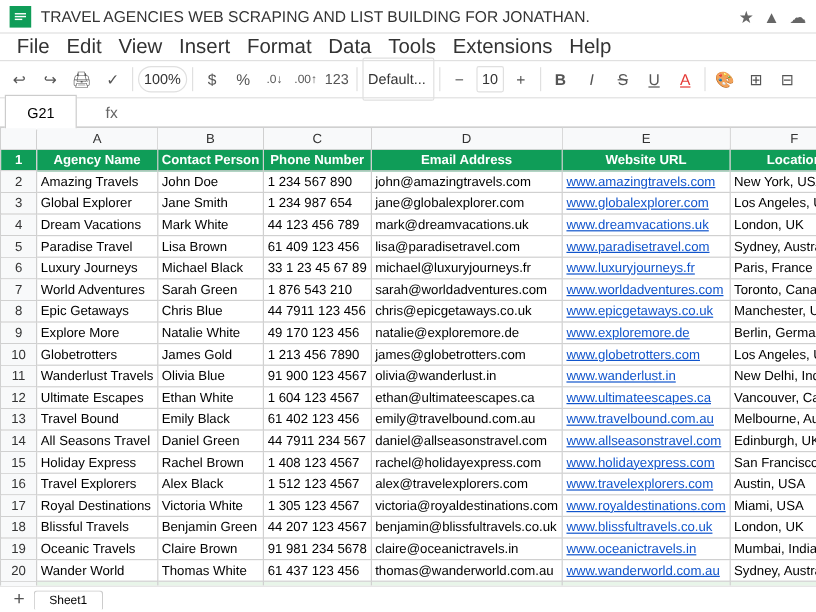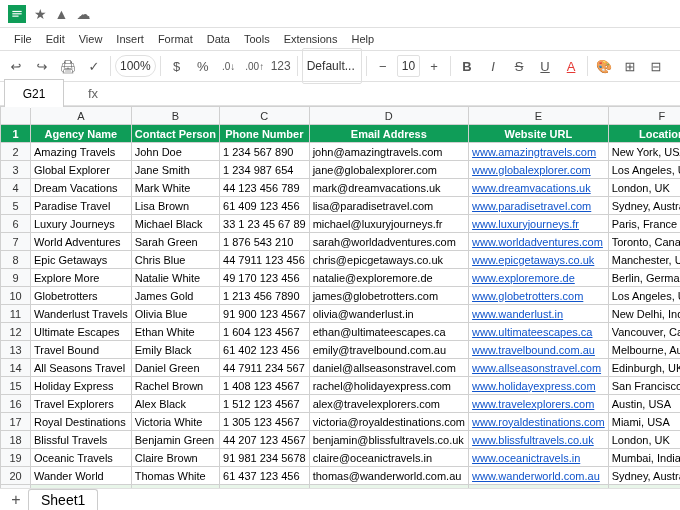--- a/index.html
+++ b/index.html
@@ -12,21 +12,21 @@
     }
     #title-bar .sheet-icon { width: 18px; height: 18px; background: #0f9d58; display: flex; align-items: center; justify-content: center; margin-right: 8px; }
     #title-bar .sheet-icon svg { width: 14px; height: 14px; }
     #title-bar .title-text { font-size: 13px; color: #333; flex: 1; white-space: nowrap; overflow: hidden; text-overflow: ellipsis; }
     #title-bar .title-icons { display: flex; gap: 8px; align-items: center; }
     #title-bar .title-icons span { font-size: 14px; color: #666; cursor: pointer; }
 
     
     #menu-bar {
       display: flex; align-items: center; height: 22px; padding: 0 8px;
-      font-size: 11px; color: #333; gap: 2px;
+      font-size: 17px; color: #333; gap: 2px;
     }
     #menu-bar span { padding: 2px 6px; cursor: pointer; border-radius: 3px; }
 
     
     #toolbar {
       display: flex; align-items: center; height: 32px; padding: 0 4px;
       border-top: 1px solid #e0e0e0; border-bottom: 1px solid #e0e0e0;
       gap: 2px; background: #fff;
     }
     .tb-btn { width: 24px; height: 24px; display: flex; align-items: center; justify-content: center; cursor: pointer; border-radius: 3px; color: #555; font-size: 13px; }
@@ -57,21 +57,21 @@
     .header-row td { background: #0f9d58; color: #fff; font-weight: bold; text-align: center; }
 
     
     .link { color: #1155cc; text-decoration: underline; }
 
     
     #bottom-bar {
       display: flex; align-items: center; height: 22px;
       border-top: 1px solid #e0e0e0; background: #fff; padding: 0 4px;
     }
-    .sheet-tab { padding: 2px 12px; border: 1px solid #ccc; border-bottom: none; border-radius: 3px 3px 0 0; font-size: 14px; cursor: pointer; background: #fff; margin-right: 2px; }
+    .sheet-tab { padding: 2px 12px; border: 1px solid #ccc; border-bottom: none; border-radius: 3px 3px 0 0; font-size: 10px; cursor: pointer; background: #fff; margin-right: 2px; }
     .sheet-tab.active { background: #fff; border-bottom-color: #fff; }
 
     
     .col-a { width: 100px; }
     .col-b { width: 90px; }
     .col-c { width: 90px; }
     .col-d { width: 130px; }
     .col-e { width: 110px; }
     .col-f { width: 100px; }
   </style>
@@ -80,20 +80,21 @@
 
 <div id="title-bar">
   <div class="sheet-icon">
     <svg viewBox="0 0 18 18" fill="white">
         <rect x="1" y="1" width="16" height="16" rx="1" fill="#0f9d58"></rect>
         <rect x="3" y="5" width="12" height="1.5" fill="white"></rect>
         <rect x="3" y="8" width="12" height="1.5" fill="white"></rect>
         <rect x="3" y="11" width="8" height="1.5" fill="white"></rect>
       </svg>
   </div>
+  <span class="title-text">TRAVEL AGENCIES WEB SCRAPING AND LIST BUILDING FOR JONATHAN.</span>
   <div class="title-icons">
     <span>★</span>
     <span>▲</span>
     <span>☁</span>
   </div>
 </div>
 
 <div id="menu-bar">
   <span>File</span>
   <span>Edit</span>

